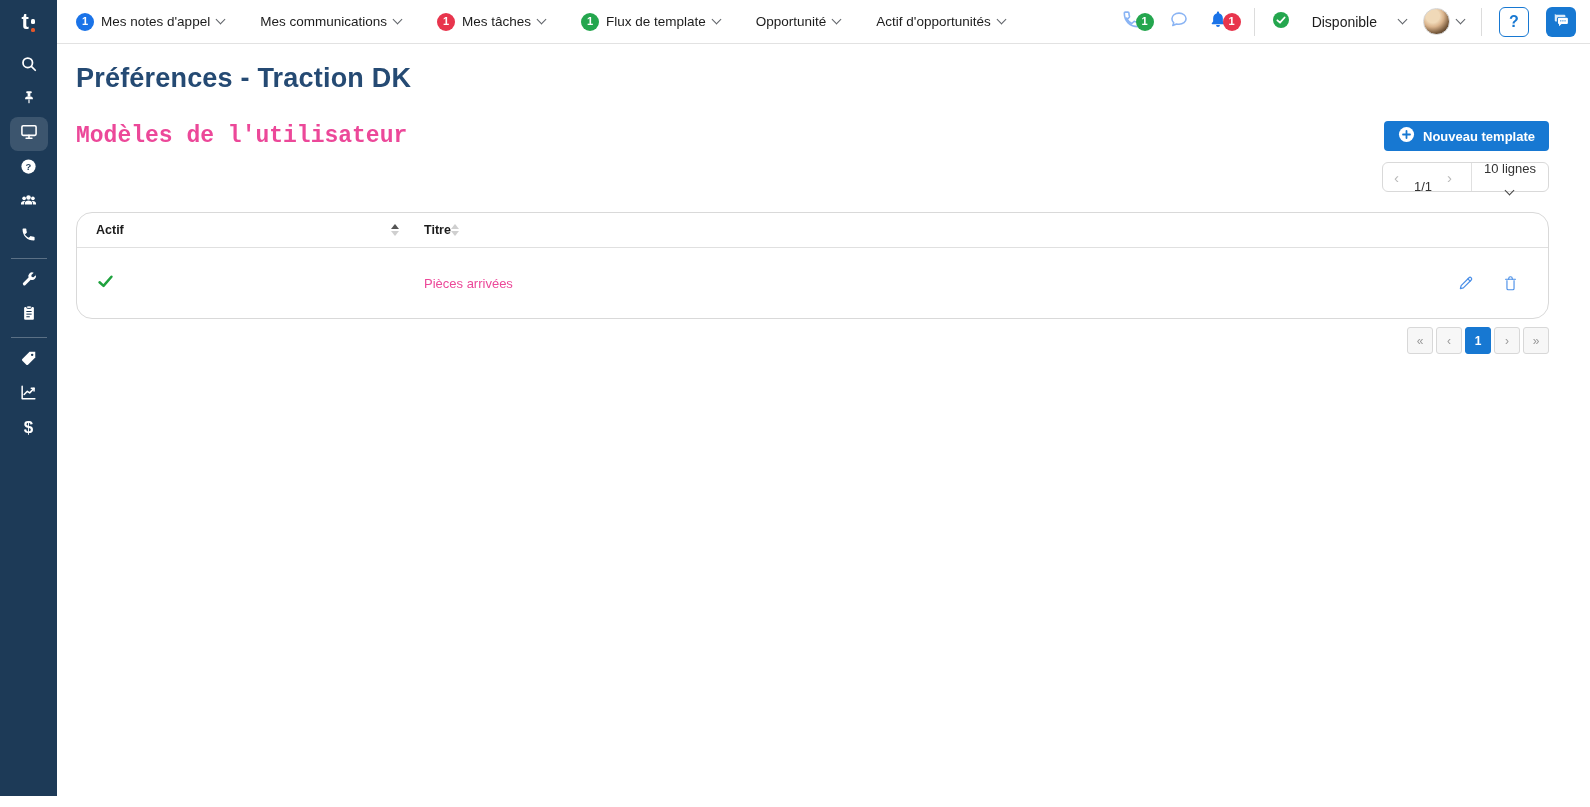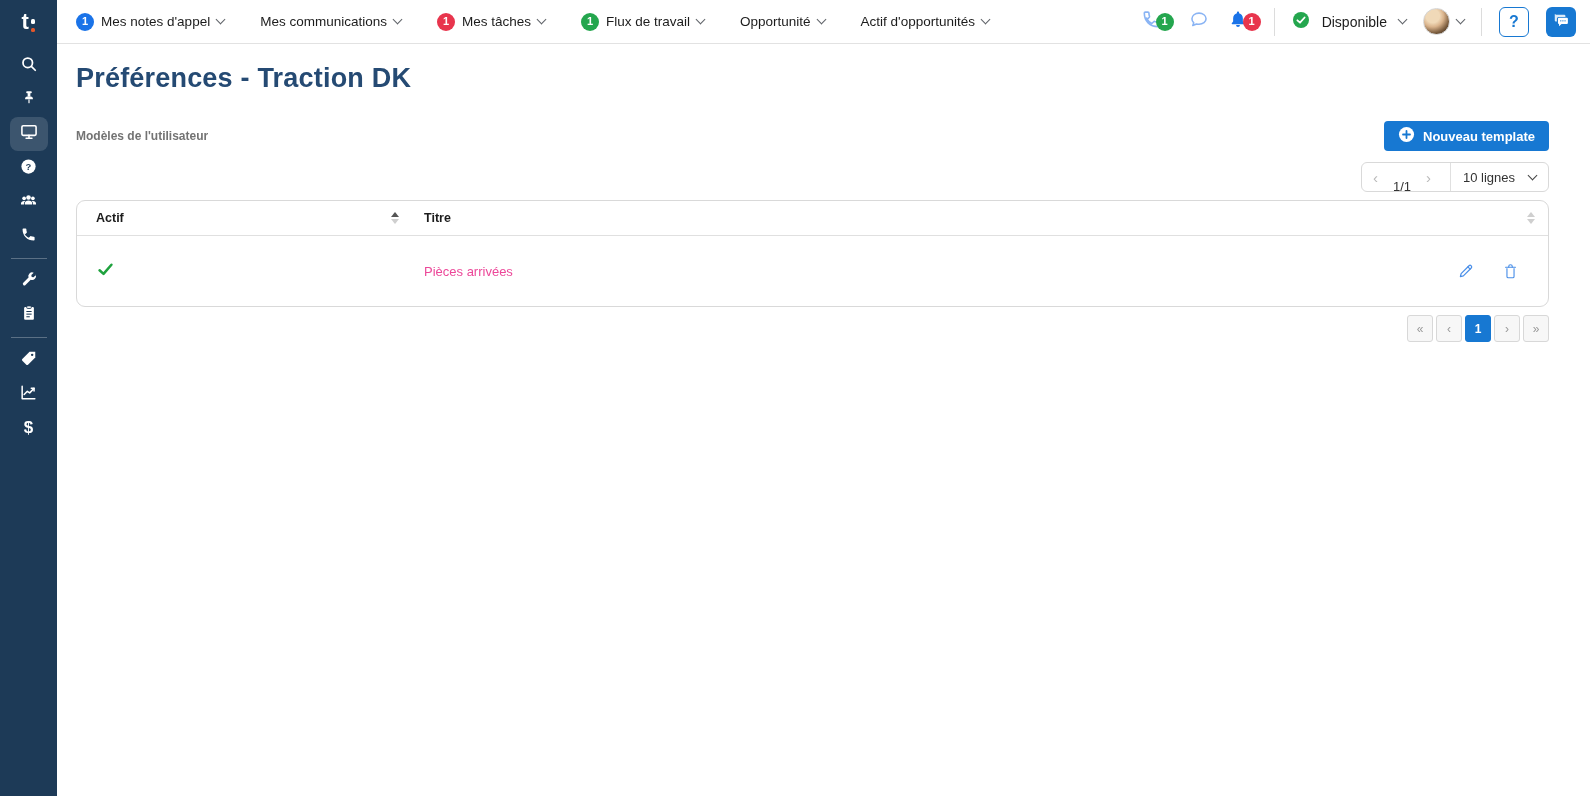--- a/index.html
+++ b/index.html
@@ -39,21 +39,21 @@
   .badge-red   { background: #e8354d; }
   .badge-green { background: #24a64e; }
 
   .chev { width: 7px; height: 7px; border-right: 1.6px solid #5f6368; border-bottom: 1.6px solid #5f6368; transform: rotate(45deg); margin-top: -4px; display: inline-block; flex: 0 0 auto; }
 
   .top-right { margin-left: auto; display: flex; align-items: center; gap: 17px; padding-right: 14px; }
   .icon-btn { position: relative; display: flex; align-items: center; cursor: pointer; }
   .mini-badge { position: absolute; left: 16px; top: 50%; transform: translateY(-50%); }
   .vdiv { width: 1px; height: 28px; background: #dcdcdc; }
 
-  .status { display: flex; align-items: center; gap: 12px; cursor: pointer; font-size: 14px; color: #1c1c1c; }
+  .status { display: flex; align-items: center; gap: 22px; cursor: pointer; font-size: 14px; color: #1c1c1c; }
   .avatar-wrap { display: flex; align-items: center; gap: 7px; cursor: pointer; }
   .avatar {
     width: 27px; height: 27px; border-radius: 50%;
     background: radial-gradient(circle at 35% 28%, #f0d9b8 0 28%, #d9b38c 45%, #7a5c3e 70%, #241a12 100%);
     border: 1px solid #d5d5d5;
   }
   .help-btn {
     width: 30px; height: 30px; border: 1.5px solid #1778d2; border-radius: 6px;
     background: #fff; color: #1778d2; font-size: 16px; font-weight: 700;
     display: flex; align-items: center; justify-content: center; cursor: pointer;
@@ -73,43 +73,43 @@
     width: 38px; height: 34px; border-radius: 8px; margin-bottom: 0;
     display: flex; align-items: center; justify-content: center; cursor: pointer;
   }
   .side-item.active { background: rgba(255,255,255,0.14); }
   .side-div { width: 36px; height: 1px; background: rgba(255,255,255,0.28); margin: 5px 0; }
 
   
   .main { position: absolute; top: 44px; left: 57px; right: 0; bottom: 0; padding: 0 41px 0 19px; background: #fff; }
   .page-title { margin-top: 19px; font-size: 27px; font-weight: 700; color: #254a73; letter-spacing: .2px; }
   .section-row { margin-top: 27px; display: flex; align-items: center; justify-content: space-between; }
-  .section-title { font-size: 12px; font-weight: 700; color: #737373; }
+  .section-title { font-size: 23px; font-weight: 700; color: #ec4899; font-family: Liberation Mono, monospace; }
   .new-template-btn {
     height: 30px; background: #1778d2; color: #fff; border: none; border-radius: 4px;
     font-family: "Liberation Sans", sans-serif; font-size: 13px; font-weight: 600;
     display: flex; align-items: center; gap: 8px; padding: 0 14px; cursor: pointer;
   }
 
   .pager-row { margin-top: 11px; display: flex; justify-content: flex-end; }
   .pager-box {
     height: 30px; border: 1px solid #d9d9d9; border-radius: 6px; background: #fff;
     display: flex; align-items: center; font-size: 13px; color: #333;
   }
   .pager-arrow { color: #b9b9b9; font-size: 15px; padding: 0 11px; cursor: pointer; line-height: 1; }
   .pager-label { padding: 0 3px; min-width: 26px; text-align: center; margin-top: 19px; }
   .pager-sep { width: 1px; height: 28px; background: #e0e0e0; margin-left: 8px; }
-  .lines-select { display: flex; align-items: center; gap: 14px; padding: 0 12px; cursor: pointer; }
+  .lines-select { display: flex; align-items: center; gap: 14px; padding: 0 12px; cursor: pointer; flex-direction: column; }
   .lines-select .chev { margin-top: -3px; border-color: #444; }
 
   
-  .table { margin-top: 8px; border: 1px solid #d9d9d9; border-radius: 9px; background: #fff; overflow: hidden; }
+  .table { margin-top: 20px; border: 1px solid #d9d9d9; border-radius: 16px; background: #fff; overflow: hidden; }
   .thead { display: flex; align-items: center; height: 35px; border-bottom: 1px solid #e0e0e0; font-size: 12.5px; font-weight: 700; color: #1c1c1c; }
   .th1 { flex: 0 0 330px; display: flex; align-items: center; justify-content: space-between; padding-left: 19px; padding-right: 8px; cursor: pointer; }
-  .th2 { flex: 1; display: flex; align-items: center; justify-content: space-between; padding-left: 17px; padding-right: 13px; cursor: pointer; }
+  .th2 { flex: 1; display: flex; align-items: center; justify-content: flex-start; padding-left: 17px; padding-right: 13px; cursor: pointer; }
   .sort { display: flex; flex-direction: column; gap: 2px; align-items: center; }
   .tri-up   { width: 0; height: 0; border-left: 4px solid transparent; border-right: 4px solid transparent; border-bottom: 5px solid #cfcfcf; }
   .tri-down { width: 0; height: 0; border-left: 4px solid transparent; border-right: 4px solid transparent; border-top: 5px solid #cfcfcf; }
   .sort.asc .tri-up { border-bottom-color: #555; }
   .trow { display: flex; align-items: center; height: 70px; font-size: 13px; color: #ec4899; }
   .td1 { flex: 0 0 330px; padding-left: 19px; display: flex; align-items: center; }
   .td2 { flex: 1; padding-left: 17px; }
   .td-actions { display: flex; align-items: center; gap: 27px; padding-right: 29px; }
   .row-action { cursor: pointer; display: flex; align-items: center; }
 
@@ -147,21 +147,21 @@
       <span>Mes communications</span>
       <span class="chev"></span>
     </div>
     <div class="nav-item">
       <span class="badge badge-red">1</span>
       <span>Mes tâches</span>
       <span class="chev"></span>
     </div>
     <div class="nav-item">
       <span class="badge badge-green">1</span>
-      <span>Flux de travail</span>
+      <span>Flux de template</span>
       <span class="chev"></span>
     </div>
     <div class="nav-item">
       <span>Opportunité</span>
       <span class="chev"></span>
     </div>
     <div class="nav-item">
       <span>Actif d'opportunités</span>
       <span class="chev"></span>
     </div>

